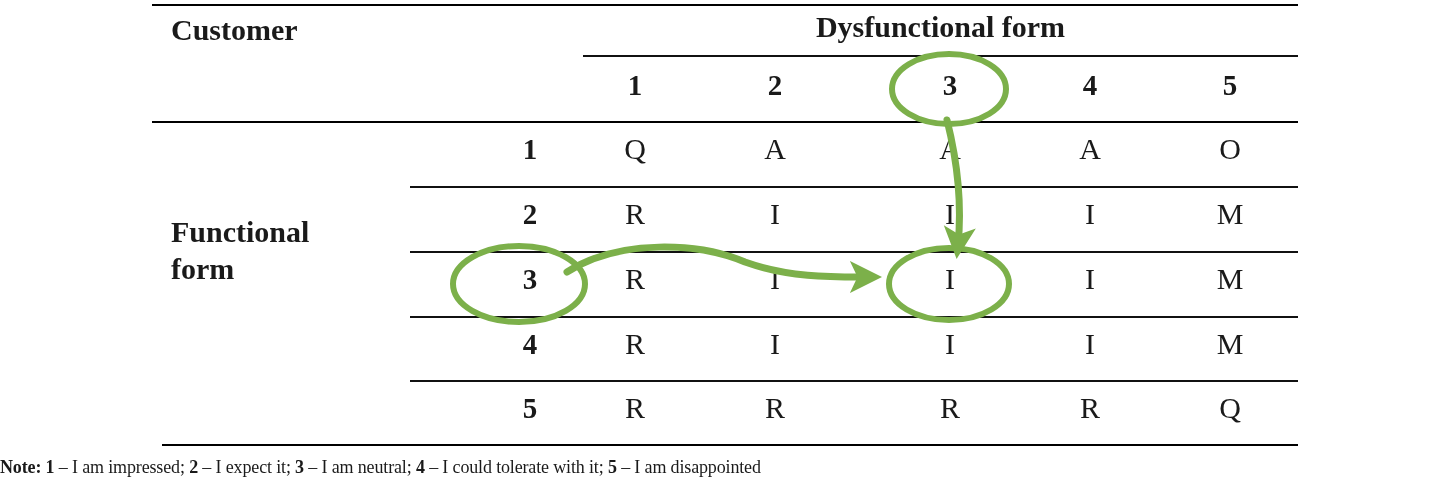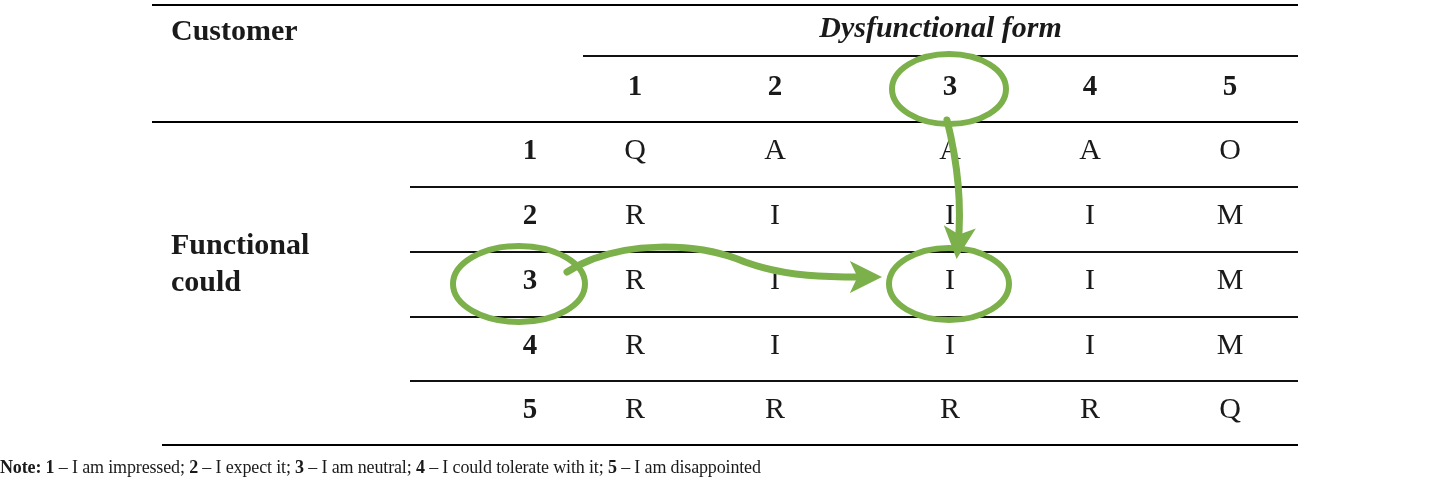--- a/index.html
+++ b/index.html
@@ -42,21 +42,20 @@
     white-space: nowrap;
     text-align: left;
   }
   .grouphead {
     position: absolute;
     font-weight: bold;
     font-size: 30px;
     text-align: center;
     white-space: nowrap;
     line-height: 1;
-    font-style: italic;
   }
   .colhead {
     font-weight: bold;
     font-size: 29px;
   }
   .rowhead {
     font-weight: bold;
     font-size: 29px;
   }
   .datum {
@@ -102,23 +101,23 @@
   <div class="rule thin" style="left:410px; top:380px; width:888px;"></div>
 
   <div class="rule" style="left:162px; top:444px; width:1136px;"></div>
 
   <div class="corner-label" style="left:171px; top:12px; width:230px;">
     <span>Customer</span><br>
   </div>
 
   <div class="grouphead" style="left:583px; top:12px; width:715px;">Dysfunctional form</div>
 
-  <div class="corner-label" style="left:171px; top:226px; width:240px;">
+  <div class="corner-label" style="left:171px; top:214px; width:240px;">
     <span>Functional</span><br>
-    <span>could</span>
+    <span>form</span>
   </div>
 
   <div class="cell colhead" style="left:575px; top:71px; width:120px;">1</div>
   <div class="cell colhead" style="left:715px; top:71px; width:120px;">2</div>
   <div class="cell colhead" style="left:890px; top:71px; width:120px;">3</div>
   <div class="cell colhead" style="left:1030px; top:71px; width:120px;">4</div>
   <div class="cell colhead" style="left:1170px; top:71px; width:120px;">5</div>
 
   <div class="cell rowhead" style="left:470px; top:135px; width:120px;">1</div>
   <div class="cell datum" style="left:575px; top:134px; width:120px;">Q</div>

